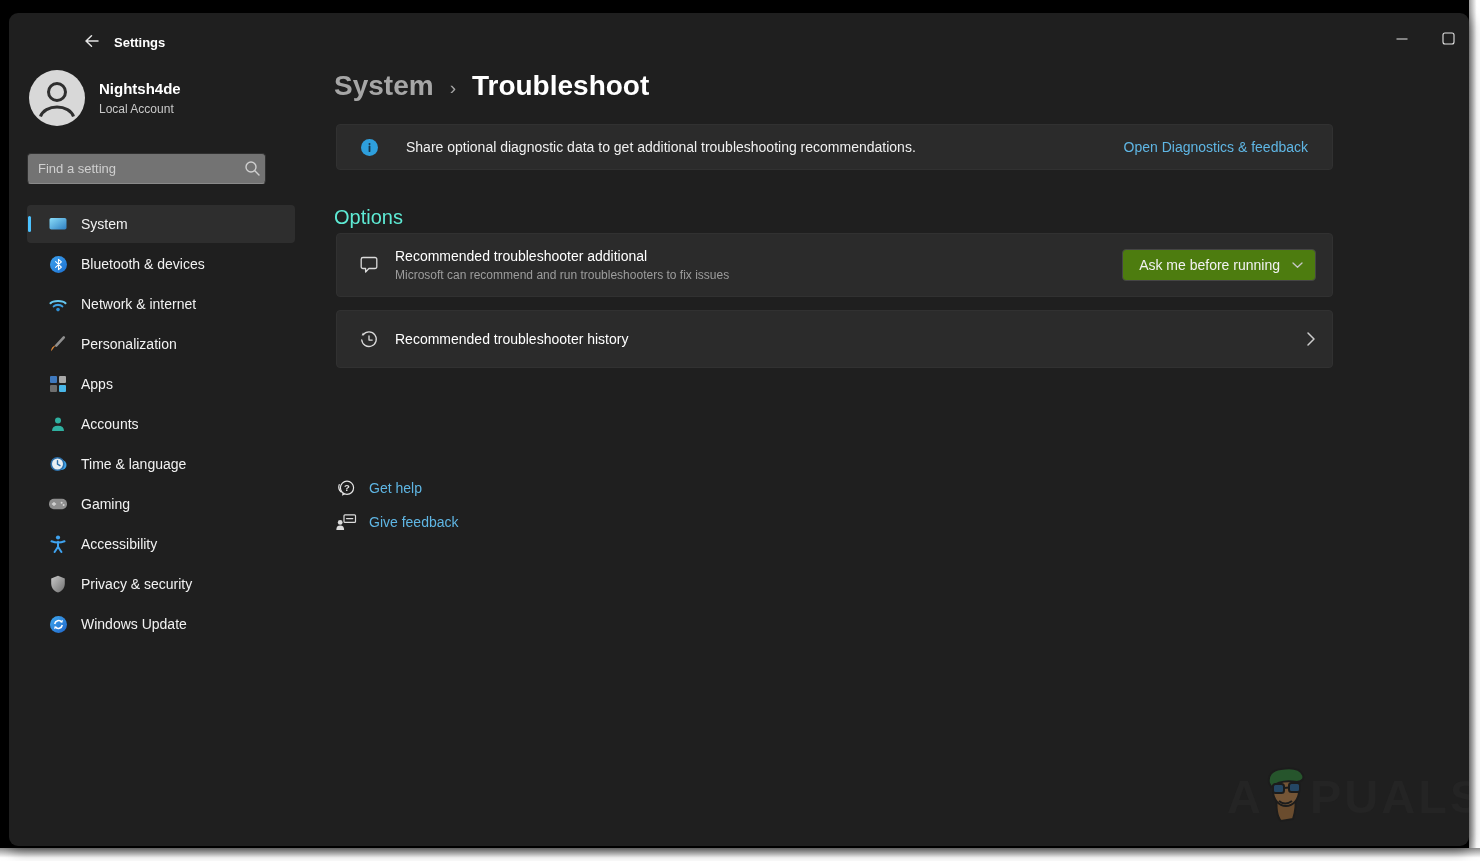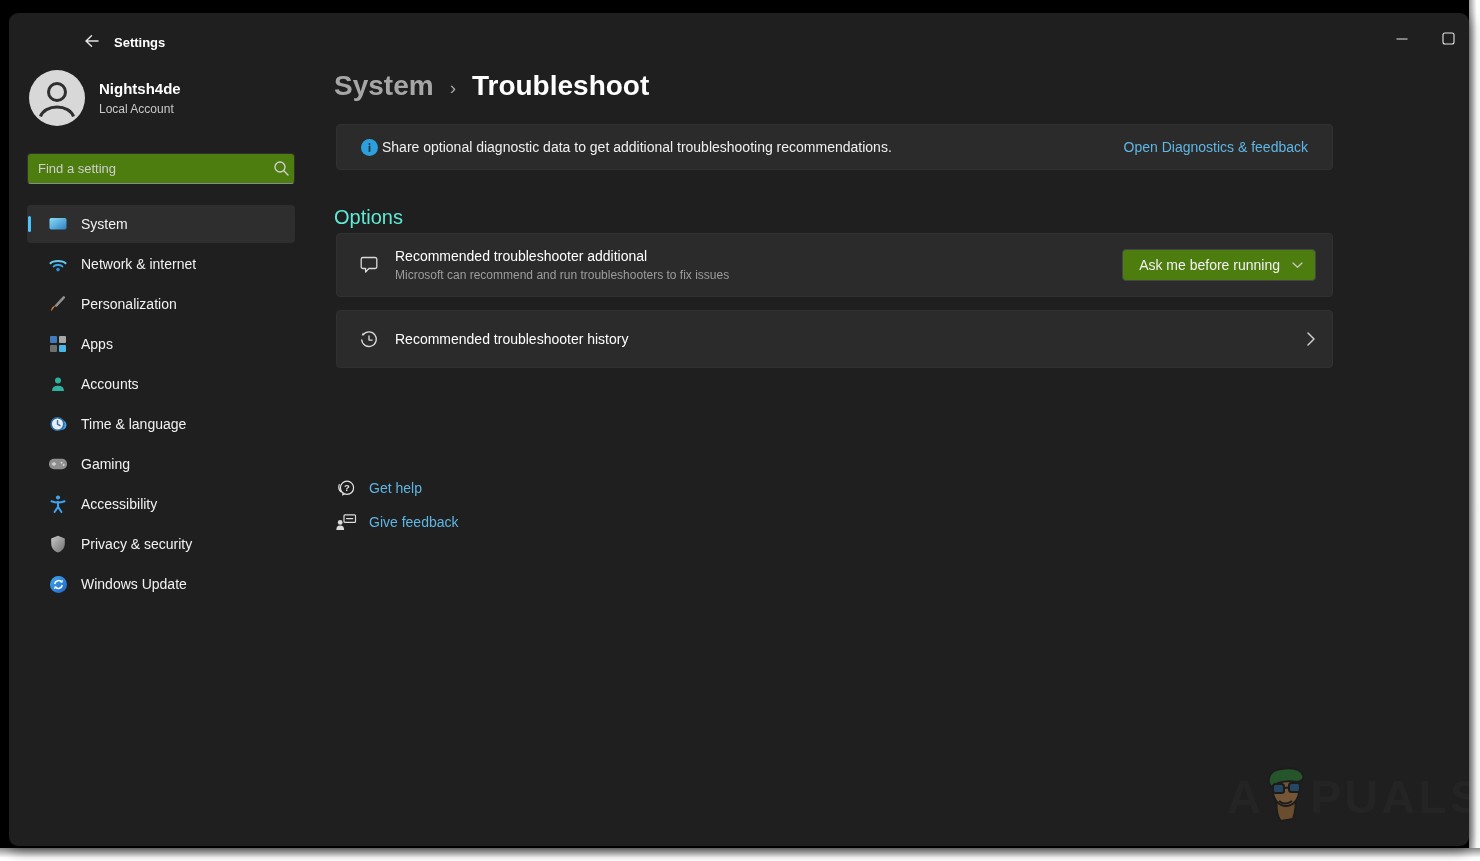--- a/index.html
+++ b/index.html
@@ -22,22 +22,22 @@
   .cap-btn { width:46px; height:38px; display:flex; align-items:center; justify-content:center; cursor:pointer; }
 
   
   .user-card { position:absolute; left:20px; top:57px; display:flex; align-items:center; }
   .avatar { width:56px; height:56px; border-radius:50%; background:#d8d8d8; display:flex;
     align-items:center; justify-content:center; overflow:hidden; }
   .user-meta { margin-left:14px; }
   .user-name { font-size:15px; font-weight:700; color:#fff; }
   .user-type { font-size:12px; color:#c9c9c9; margin-top:5px; }
 
-  .search-box { position:absolute; left:18px; top:140px; width:268px; height:31px;
-    background:#4d7c0f; border:1px solid #303030; border-bottom:1px solid #8a8a8a;
+  .search-box { position:absolute; left:18px; top:140px; width:239px; height:31px;
+    background:#737373; border:1px solid #303030; border-bottom:1px solid #8a8a8a;
     border-radius:4px; display:flex; align-items:center; }
   .search-box input { flex:1; background:transparent; border:none; outline:none;
     color:#d6d6d6; font-size:13px; padding:0 10px; font-family:"Liberation Sans",sans-serif; }
   .search-box input::placeholder { color:#cfcfcf; }
   .search-glyph { width:26px; display:flex; justify-content:center; }
 
   .nav { position:absolute; left:18px; top:192px; width:268px; }
   .nav-item { position:relative; height:38px; margin-bottom:2px; display:flex; align-items:center;
     border-radius:4px; cursor:pointer; }
   .nav-item.selected { background:#2e2e2e; }
@@ -48,21 +48,21 @@
 
   
   .breadcrumb { position:absolute; left:325px; top:57px; display:flex; align-items:center; }
   .crumb-parent { font-size:28px; font-weight:600; color:#a6a6a6; }
   .crumb-sep { font-size:19px; color:#a6a6a6; margin:3px 16px 0 16px; }
   .crumb-current { font-size:28px; font-weight:600; color:#ffffff; }
 
   .banner { position:absolute; left:327px; top:111px; width:997px; height:46px;
     background:#2b2b2b; border:1px solid #313131; border-radius:4px;
     display:flex; align-items:center; padding:0 24px; }
-  .banner-text { font-size:14px; color:#f0f0f0; margin-left:4px; }
+  .banner-text { font-size:14px; color:#f0f0f0; margin-left:28px; }
   .banner-link { margin-left:auto; font-size:14px; color:#5fb6e4; cursor:pointer; }
 
   .section-label { position:absolute; left:325px; top:193px; font-size:20px; font-weight:400; color:#5eead4; }
 
   .card { position:absolute; left:327px; width:997px; background:#2b2b2b;
     border:1px solid #313131; border-radius:4px; display:flex; align-items:center; }
   .card-1 { top:220px; height:64px; }
   .card-2 { top:297px; height:58px; cursor:pointer; }
   .card-3 { top:364px; height:58px; cursor:pointer; }
   .card-icon { width:24px; height:24px; margin-left:20px; flex:0 0 auto;
@@ -157,20 +157,35 @@
                 <stop offset="0" stop-color="#8addf9"></stop>
                 <stop offset="1" stop-color="#2e7fc2"></stop>
               </linearGradient>
             </defs>
             <rect x="0.5" y="1" width="17" height="11.5" rx="1.8" fill="url(#gsys)"></rect>
           </svg>
       </span>
       <span class="nav-label">System</span>
     </div>
 
+    <div class="nav-item">
+      <span class="nav-icon">
+        <svg width="17" height="17" viewBox="0 0 17 17">
+            <defs>
+              <linearGradient id="gbt" x1="0" y1="0" x2="1" y2="1">
+                <stop offset="0" stop-color="#3fa3f0"></stop>
+                <stop offset="1" stop-color="#1b6fd0"></stop>
+              </linearGradient>
+            </defs>
+            <circle cx="8.5" cy="8.5" r="8.5" fill="url(#gbt)"></circle>
+            <path d="M5.6 5.6 L11.4 11.1 L8.5 13.6 L8.5 3.4 L11.4 5.9 L5.6 11.4" stroke="#fff" stroke-width="1.1" fill="none" stroke-linejoin="round" stroke-linecap="round"></path>
+          </svg>
+      </span>
+      <span class="nav-label">Bluetooth &amp; devices</span>
+    </div>
 
     <div class="nav-item">
       <span class="nav-icon">
         <svg width="18" height="15" viewBox="0 0 18 15">
             <path d="M1.5 6.2 C4 3.3 14 3.3 16.5 6.2" stroke="#67c8f0" stroke-width="2.1" fill="none" stroke-linecap="round"></path>
             <path d="M4.7 9.4 C6.6 7.4 11.4 7.4 13.3 9.4" stroke="#3d9fe0" stroke-width="2.1" fill="none" stroke-linecap="round"></path>
             <circle cx="9" cy="12.6" r="1.8" fill="#2e8fd4"></circle>
           </svg>
       </span>
       <span class="nav-label">Network &amp; internet</span>

